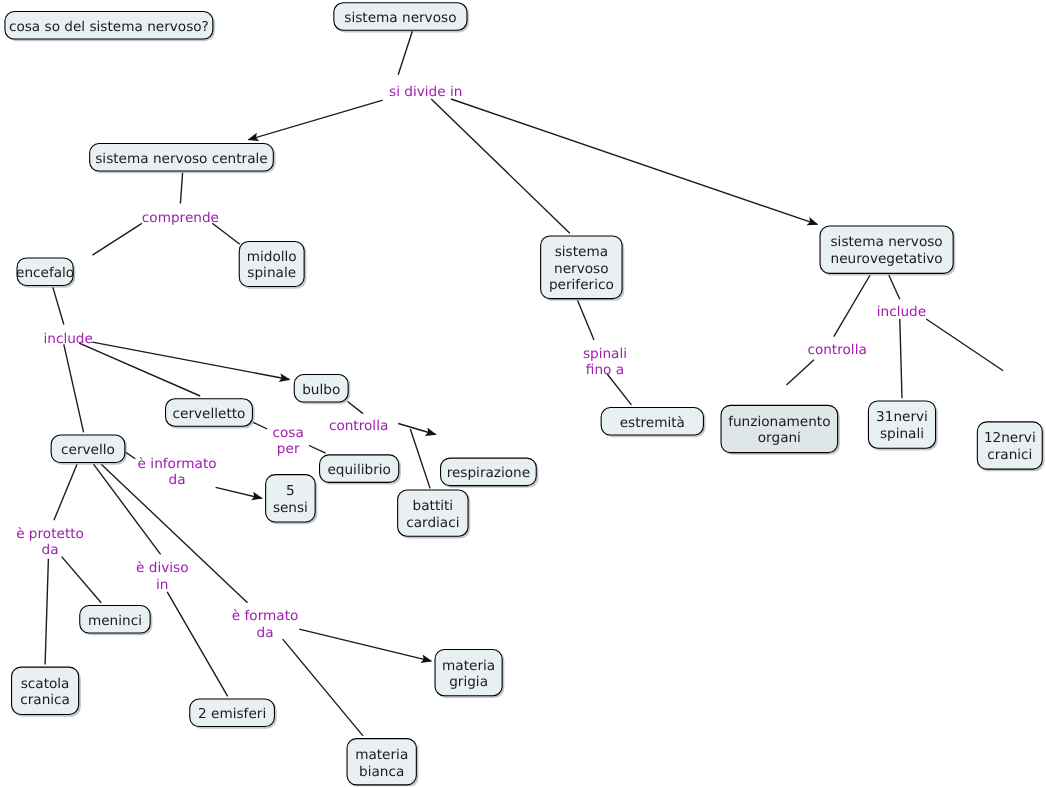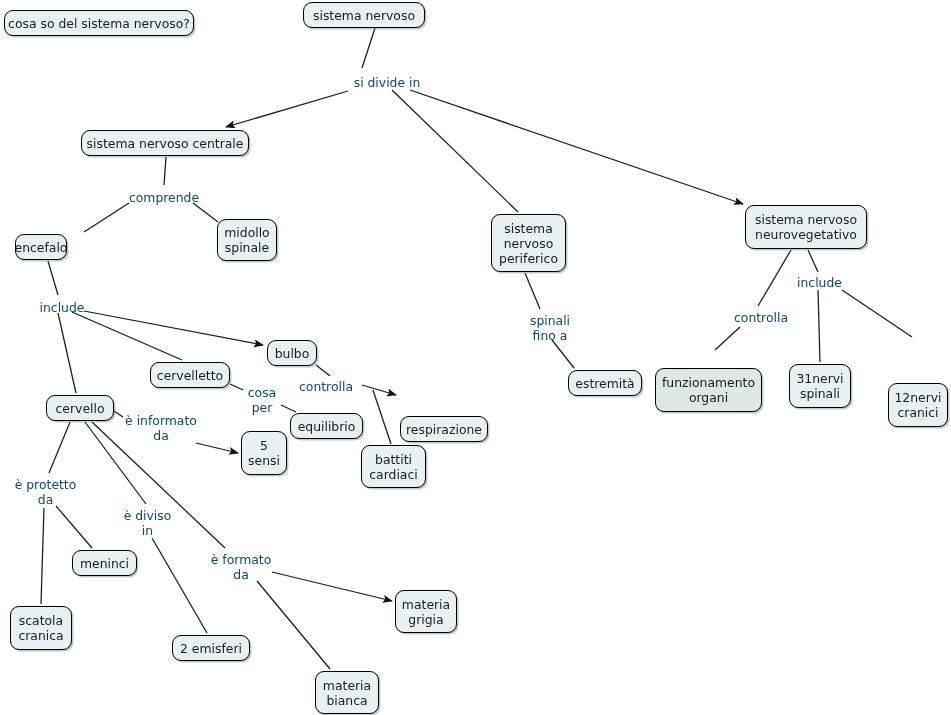--- a/index.html
+++ b/index.html
@@ -38,21 +38,21 @@
     justify-content: center;
     white-space: pre-line;
     box-shadow: 1.5px 1.5px 0 rgba(120,130,135,0.45);
     cursor: default;
   }
   .node.selected {
     background: #dfe6e8;
   }
   .link-label {
     position: absolute;
-    color: #0c4a6e;
+    color: #a21caf;
     font-size: 12.4px;
     line-height: 15px;
     text-align: center;
     white-space: pre-line;
     background: transparent;
     cursor: default;
   }
 </style>
 </head>
 <body>
@@ -120,21 +120,21 @@
       <div class="node" style="left: 10px; top: 606px; width: 62px; height: 44px;">scatola
 cranica</div>
       <div class="node" style="left: 172px; top: 635px; width: 78px; height: 26px;">2 emisferi</div>
       <div class="node" style="left: 395px; top: 590px; width: 62px; height: 43px;">materia
 grigia</div>
       <div class="node" style="left: 315px; top: 671px; width: 64px; height: 43px;">materia
 bianca</div>
       <div class="node" style="left: 491px; top: 214px; width: 75px; height: 58px;">sistema
 nervoso
 periferico</div>
-      <div class="node" style="left: 568px; top: 370px; width: 74px; height: 26px;">estremità</div>
+      <div class="node" style="left: 546px; top: 370px; width: 94px; height: 26px;">estremità</div>
       <div class="node" style="left: 745px; top: 205px; width: 122px; height: 44px;">sistema nervoso
 neurovegetativo</div>
       <div class="node selected" style="left: 655px; top: 352px; width: 107px; height: 44px; margin-top: 16px;">funzionamento
 organi</div>
       <div class="node" style="left: 789px; top: 364px; width: 62px; height: 44px;">31nervi
 spinali</div>
       <div class="node" style="left: 888px; top: 339px; width: 60px; height: 44px; margin-top: 44px;">12nervi
 cranici</div>
     </div>
   <div id="label-layer">

